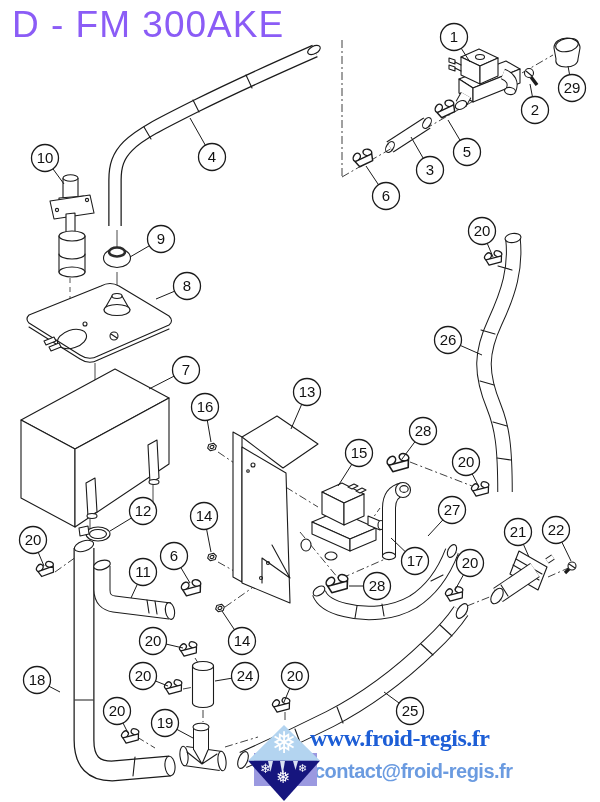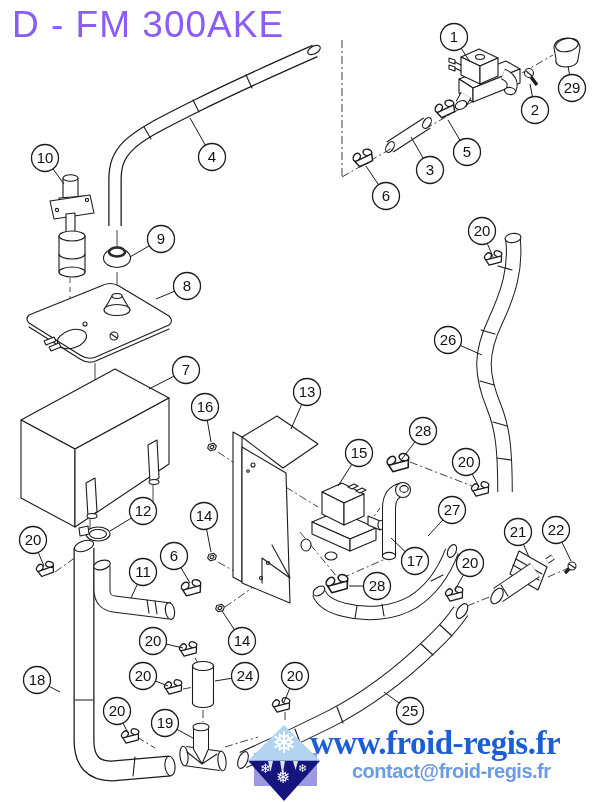--- a/index.html
+++ b/index.html
@@ -11,23 +11,23 @@
   .sf {stroke:#1b1b1b;stroke-width:1.1;fill:#fff;stroke-linejoin:round;}
   .thin{stroke:#1b1b1b;stroke-width:0.8;fill:none;}
   .cl {stroke:#2a2a2a;stroke-width:0.9;fill:none;stroke-dasharray:8 3 2 3;}
   .dsh{stroke:#2a2a2a;stroke-width:0.8;fill:none;stroke-dasharray:5 4;}
   .hO {fill:none;stroke:#1b1b1b;stroke-linecap:butt;}
   .hI {fill:none;stroke:#fff;stroke-linecap:butt;}
   .leader{stroke:#1b1b1b;stroke-width:1;}
   .callout-circle{fill:#fff;stroke:#1b1b1b;stroke-width:1.3;}
   .callout-text{font:15px "Liberation Sans",sans-serif;fill:#111;text-anchor:middle;}
   #footer-www{position:absolute;left:310px;top:725px;font-family:"Liberation Serif",serif;
-      font-weight:bold;font-size:33px;letter-spacing:-0.5px;color:#1d5ed6;}
+      font-weight:bold;font-size:24px;letter-spacing:-0.5px;color:#1d5ed6;}
   #footer-mail{position:absolute;left:314px;top:760px;font-family:"Liberation Sans",sans-serif;
-      font-weight:bold;font-size:20px;letter-spacing:-0.5px;color:#6b9be0;margin-left:38px;}
+      font-weight:bold;font-size:20px;letter-spacing:-0.5px;color:#6b9be0;}
   #logo{position:absolute;left:246px;top:722px;width:78px;height:80px;}
   #logo .sq{position:absolute;left:8px;top:31px;width:63px;height:33px;background:#9b99e0;}
   #logo .tri-top{position:absolute;left:2px;top:3px;width:72px;height:76px;
       clip-path:polygon(50% 0,100% 47%,0 47%);background:#b3d4f0;}
   #logo .tri-bot{position:absolute;left:2px;top:3px;width:72px;height:76px;
       clip-path:polygon(0 47%,100% 47%,50% 100%);background:#16157e;}
   #logo .flake{position:absolute;color:#fff;line-height:1;}
   #logo .f1{left:0;top:6px;width:76px;text-align:center;font-size:30px;}
   #logo .f2{left:14px;top:40px;font-size:13px;}
   #logo .f3{left:30px;top:47px;font-size:17px;}

